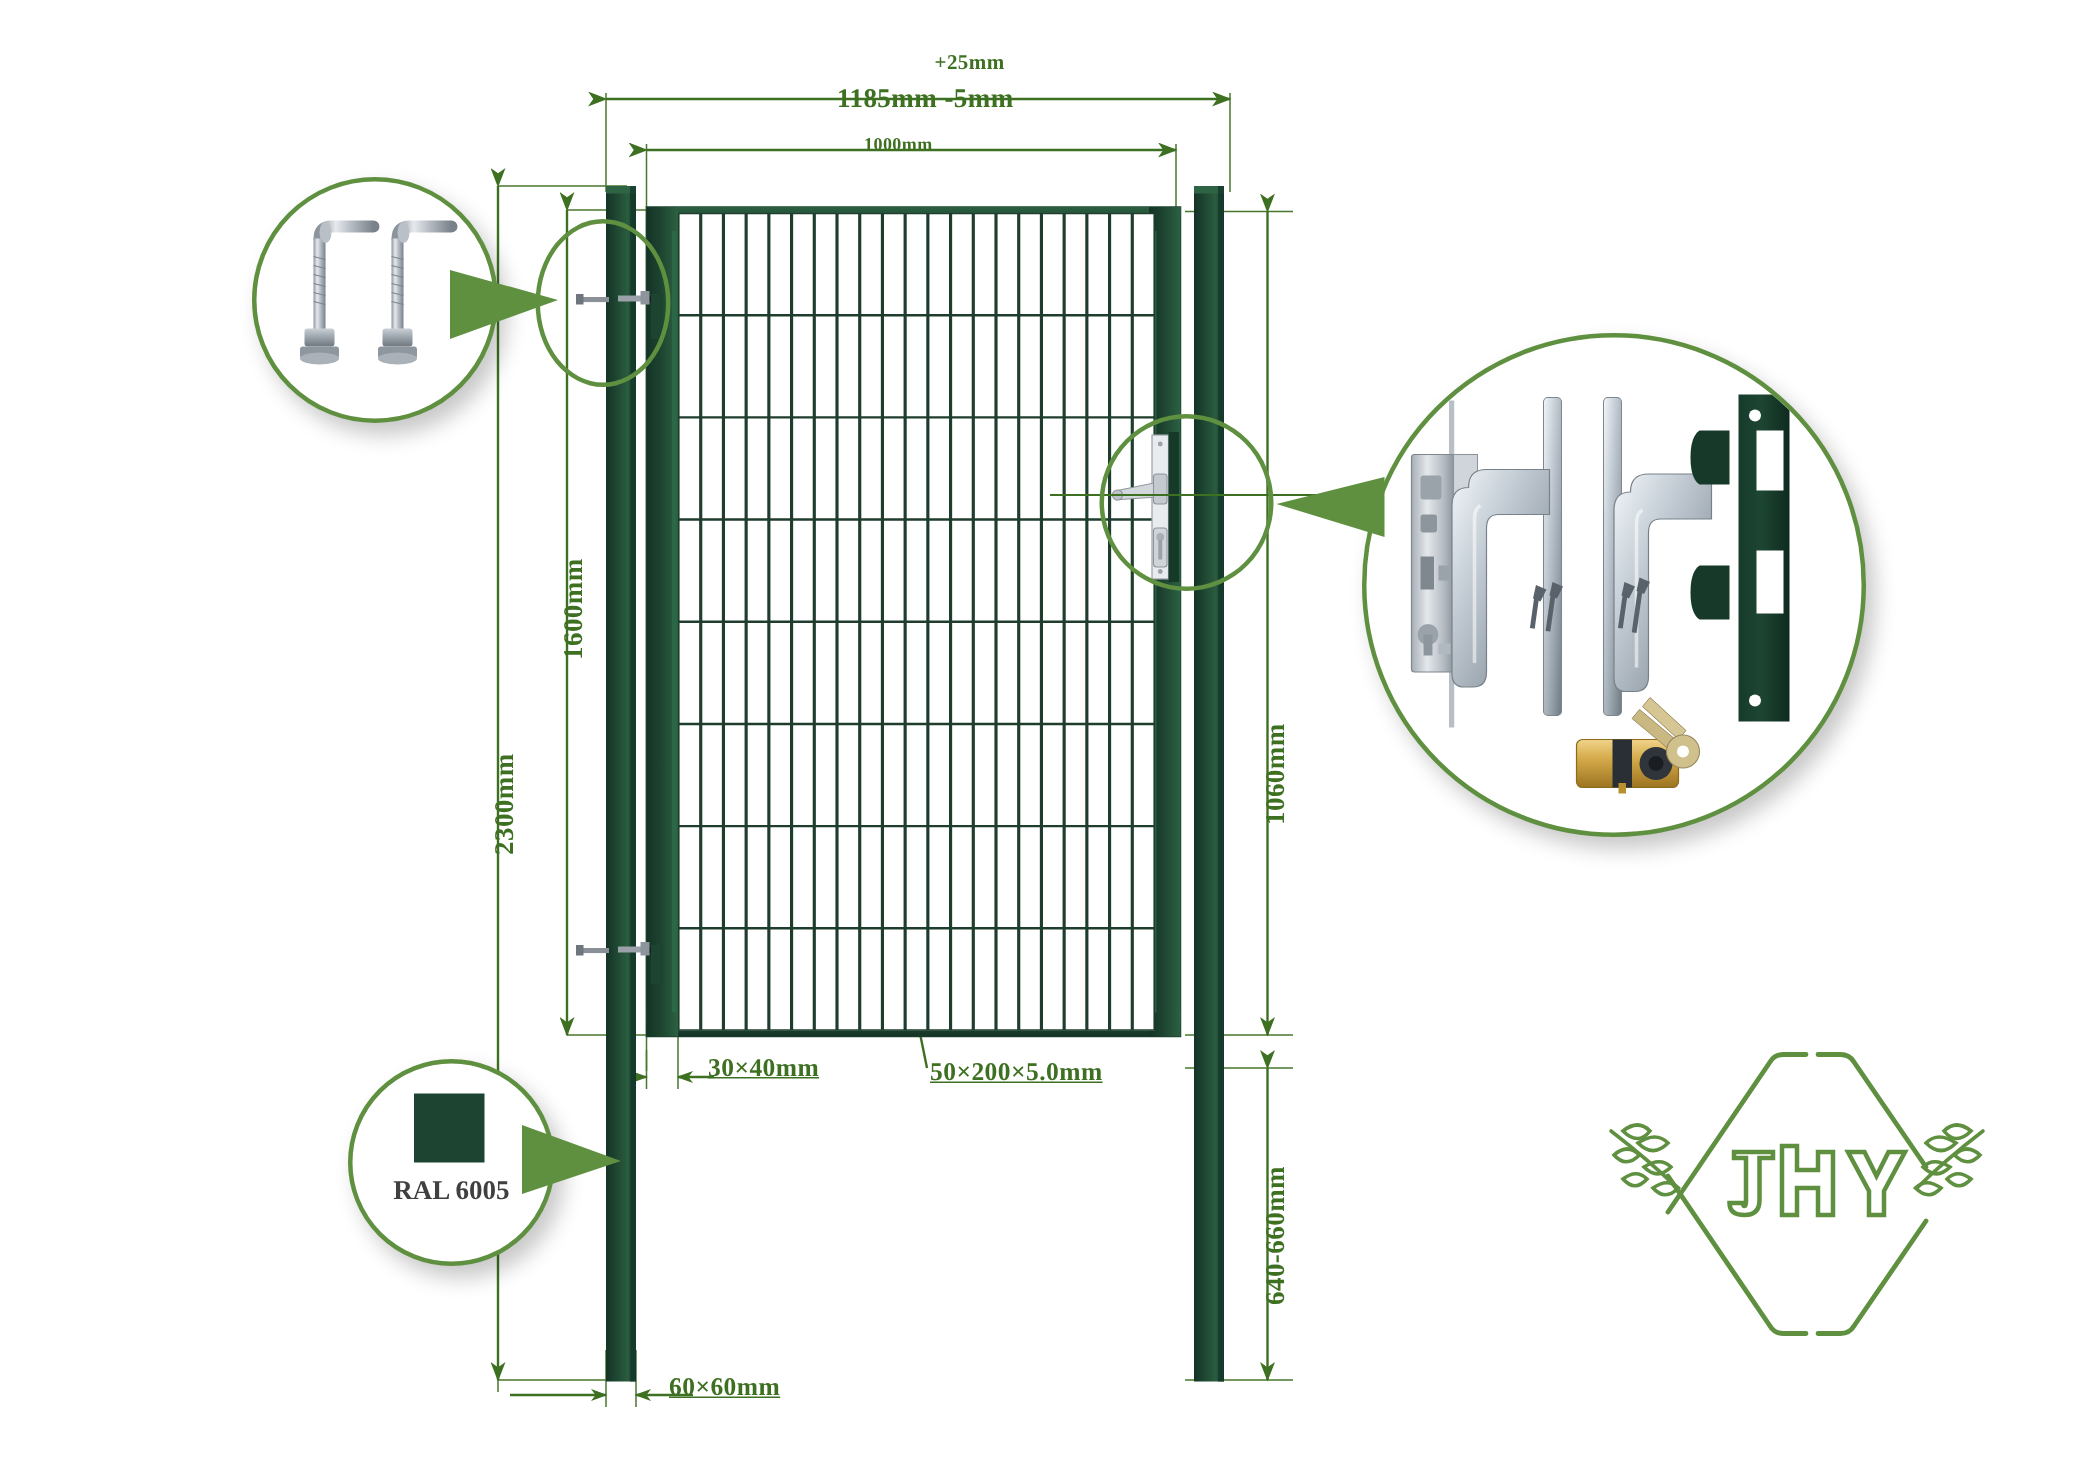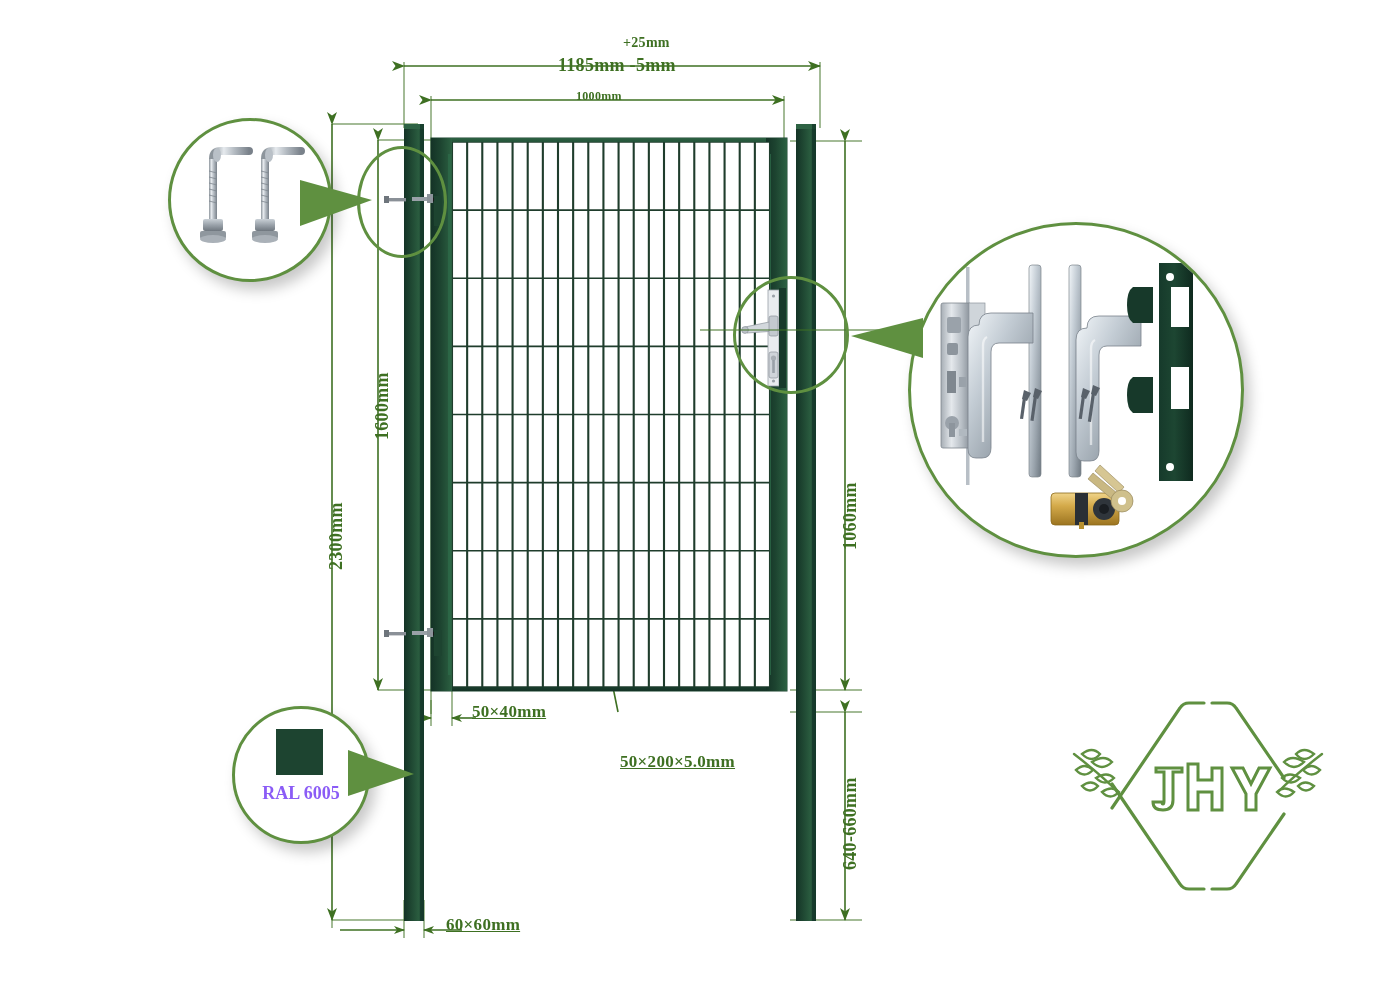--- a/index.html
+++ b/index.html
@@ -26,21 +26,21 @@
     border:3px solid #5f9040;
     box-shadow:6px 8px 14px rgba(0,0,0,.22);
     overflow:hidden;
   }
   .callout-ell{
     position:absolute;border-radius:50%;
     border:3px solid #5f9040;background:transparent;
   }
   .rallabel{
     position:absolute;width:100%;text-align:center;
-    color:#8b5cf6;font-family:"Liberation Serif",serif;font-weight:700;
+    color:#404040;font-family:"Liberation Serif",serif;font-weight:700;
   }
   .swatch{position:absolute;background:#1d4430;}
   svg{display:block;overflow:visible;}
 </style>
 </head>
 <body>
 
 <div class="stage">
 
   <svg class="abs" style="left:0;top:0;" width="1400" height="988" viewBox="0 0 1400 988">
@@ -440,17 +440,17 @@
   <div class="dimtext" style="left:623px;top:35px;font-size:14px;">+25mm</div>
   <div class="dimtext" style="left:558px;top:55px;font-size:18px;">1185mm -5mm</div>
   <div class="dimtext" style="left:576px;top:89px;font-size:12px;">1000mm</div>
 
   <div class="dimtext vert" style="left:326px;top:570px;font-size:18px;transform:rotate(-90deg);">2300mm</div>
   <div class="dimtext vert" style="left:372px;top:440px;font-size:18px;transform:rotate(-90deg);">1600mm</div>
 
   <div class="dimtext vert" style="left:840px;top:550px;font-size:18px;transform:rotate(-90deg);">1060mm</div>
   <div class="dimtext vert" style="left:840px;top:870px;font-size:18px;transform:rotate(-90deg);">640-660mm</div>
 
-  <div class="dimtext" style="left:472px;top:702px;font-size:17px;text-decoration:underline;">50×40mm</div>
-  <div class="dimtext" style="left:620px;top:705px;font-size:17px;text-decoration:underline;margin-top:47px;">50×200×5.0mm</div>
+  <div class="dimtext" style="left:472px;top:702px;font-size:17px;text-decoration:underline;">30×40mm</div>
+  <div class="dimtext" style="left:620px;top:705px;font-size:17px;text-decoration:underline;">50×200×5.0mm</div>
   <div class="dimtext" style="left:446px;top:915px;font-size:17px;text-decoration:underline;">60×60mm</div>
 
 </div>
 
 </body></html>

